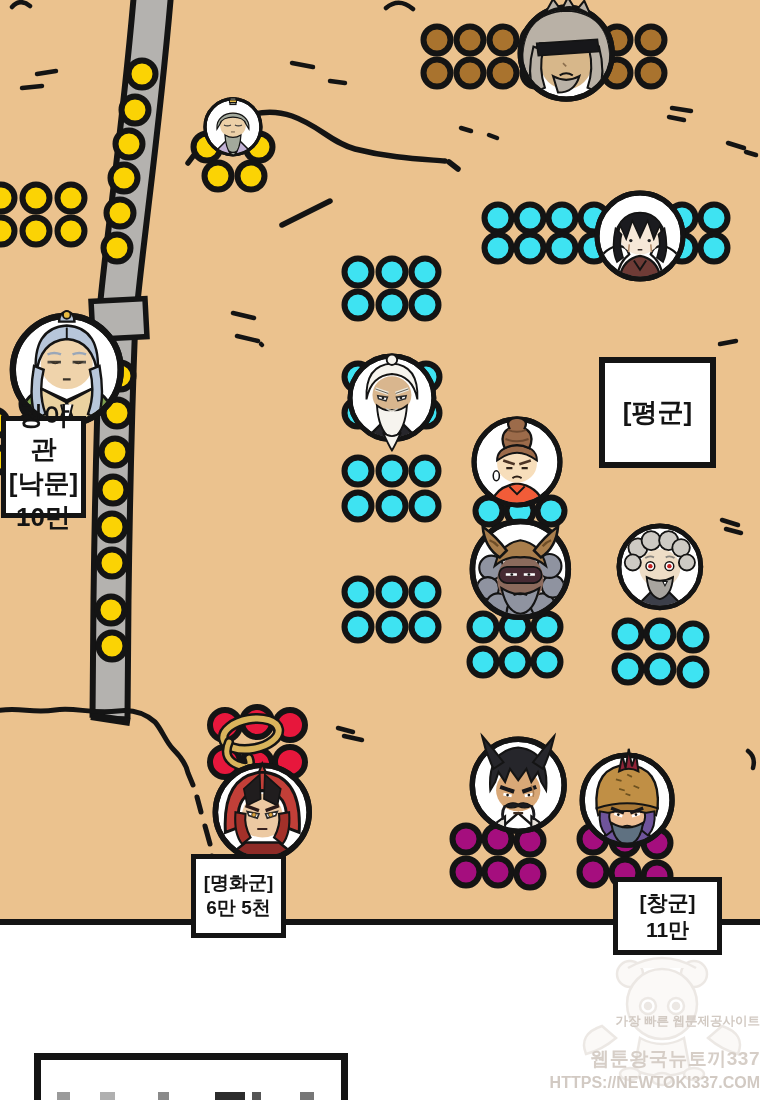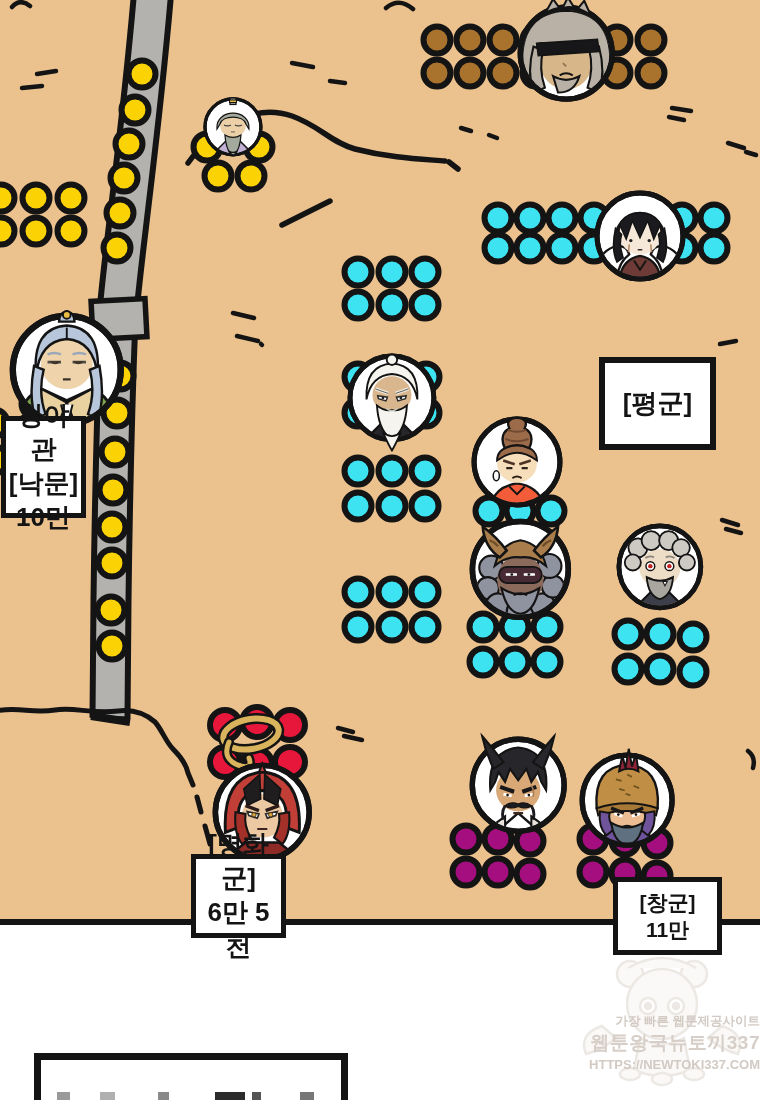--- a/index.html
+++ b/index.html
@@ -9,31 +9,31 @@
             border-bottom:6px solid #141414;box-sizing:content-box}
   svg.layer{position:absolute;left:0;top:0;width:760px;height:1100px;pointer-events:none}
   .portrait{position:absolute}
   .portrait svg{width:100%;height:100%;overflow:visible;display:block}
   .hoop{position:absolute;left:213px;top:708px;width:82px;height:70px}
   .hoop svg{width:100%;height:100%;overflow:visible}
   .label-box{position:absolute;box-sizing:border-box;background:#fff;border:5px solid #141414;
              color:#141414;font-weight:bold;text-align:center;display:flex;flex-direction:column;
              justify-content:center;line-height:1.3}
   #label-outpost{left:1px;top:416px;width:85px;height:102px;font-size:26px}
-  #label-pyeong{left:599px;top:357px;width:117px;height:93px;font-size:26px;border-width:6px}
-  #label-myeonghwa{left:191px;top:854px;width:95px;height:84px;font-size:26px}
+  #label-pyeong{left:599px;top:357px;width:117px;height:111px;font-size:26px;border-width:6px}
+  #label-myeonghwa{left:191px;top:854px;width:95px;height:84px;font-size:19px}
   #label-chang{left:613px;top:877px;width:109px;height:78px;font-size:21px}
   #bottom-box{position:absolute;left:34px;top:1053px;width:314px;height:62px;
               box-sizing:border-box;background:#fff;border:7px solid #141414}
   .frag{position:absolute;top:1092px;height:8px}
   .wm{position:absolute;left:545px;top:1014px;width:215px;text-align:right;
       color:#d2cac3;font-weight:bold;line-height:1.15}
   .wm .l1{font-size:12.5px}
-  .wm .l2{font-size:19px;letter-spacing:.5px;margin-top:4px;color:#d6cec7}
-  .wm .l3{font-size:13px;margin-top:4px}
+  .wm .l2{font-size:19px;letter-spacing:.5px;margin-top:20px;color:#d6cec7}
+  .wm .l3{font-size:16px;margin-top:4px}
   .mascot{position:absolute;left:572px;top:946px;width:180px;height:142px}
   .mascot svg{width:100%;height:100%;overflow:visible}
 </style>
 </head>
 <body>
 
 <div class="stage">
 
   <div class="map-area" style="background: rgb(235, 194, 142);"></div>
 

